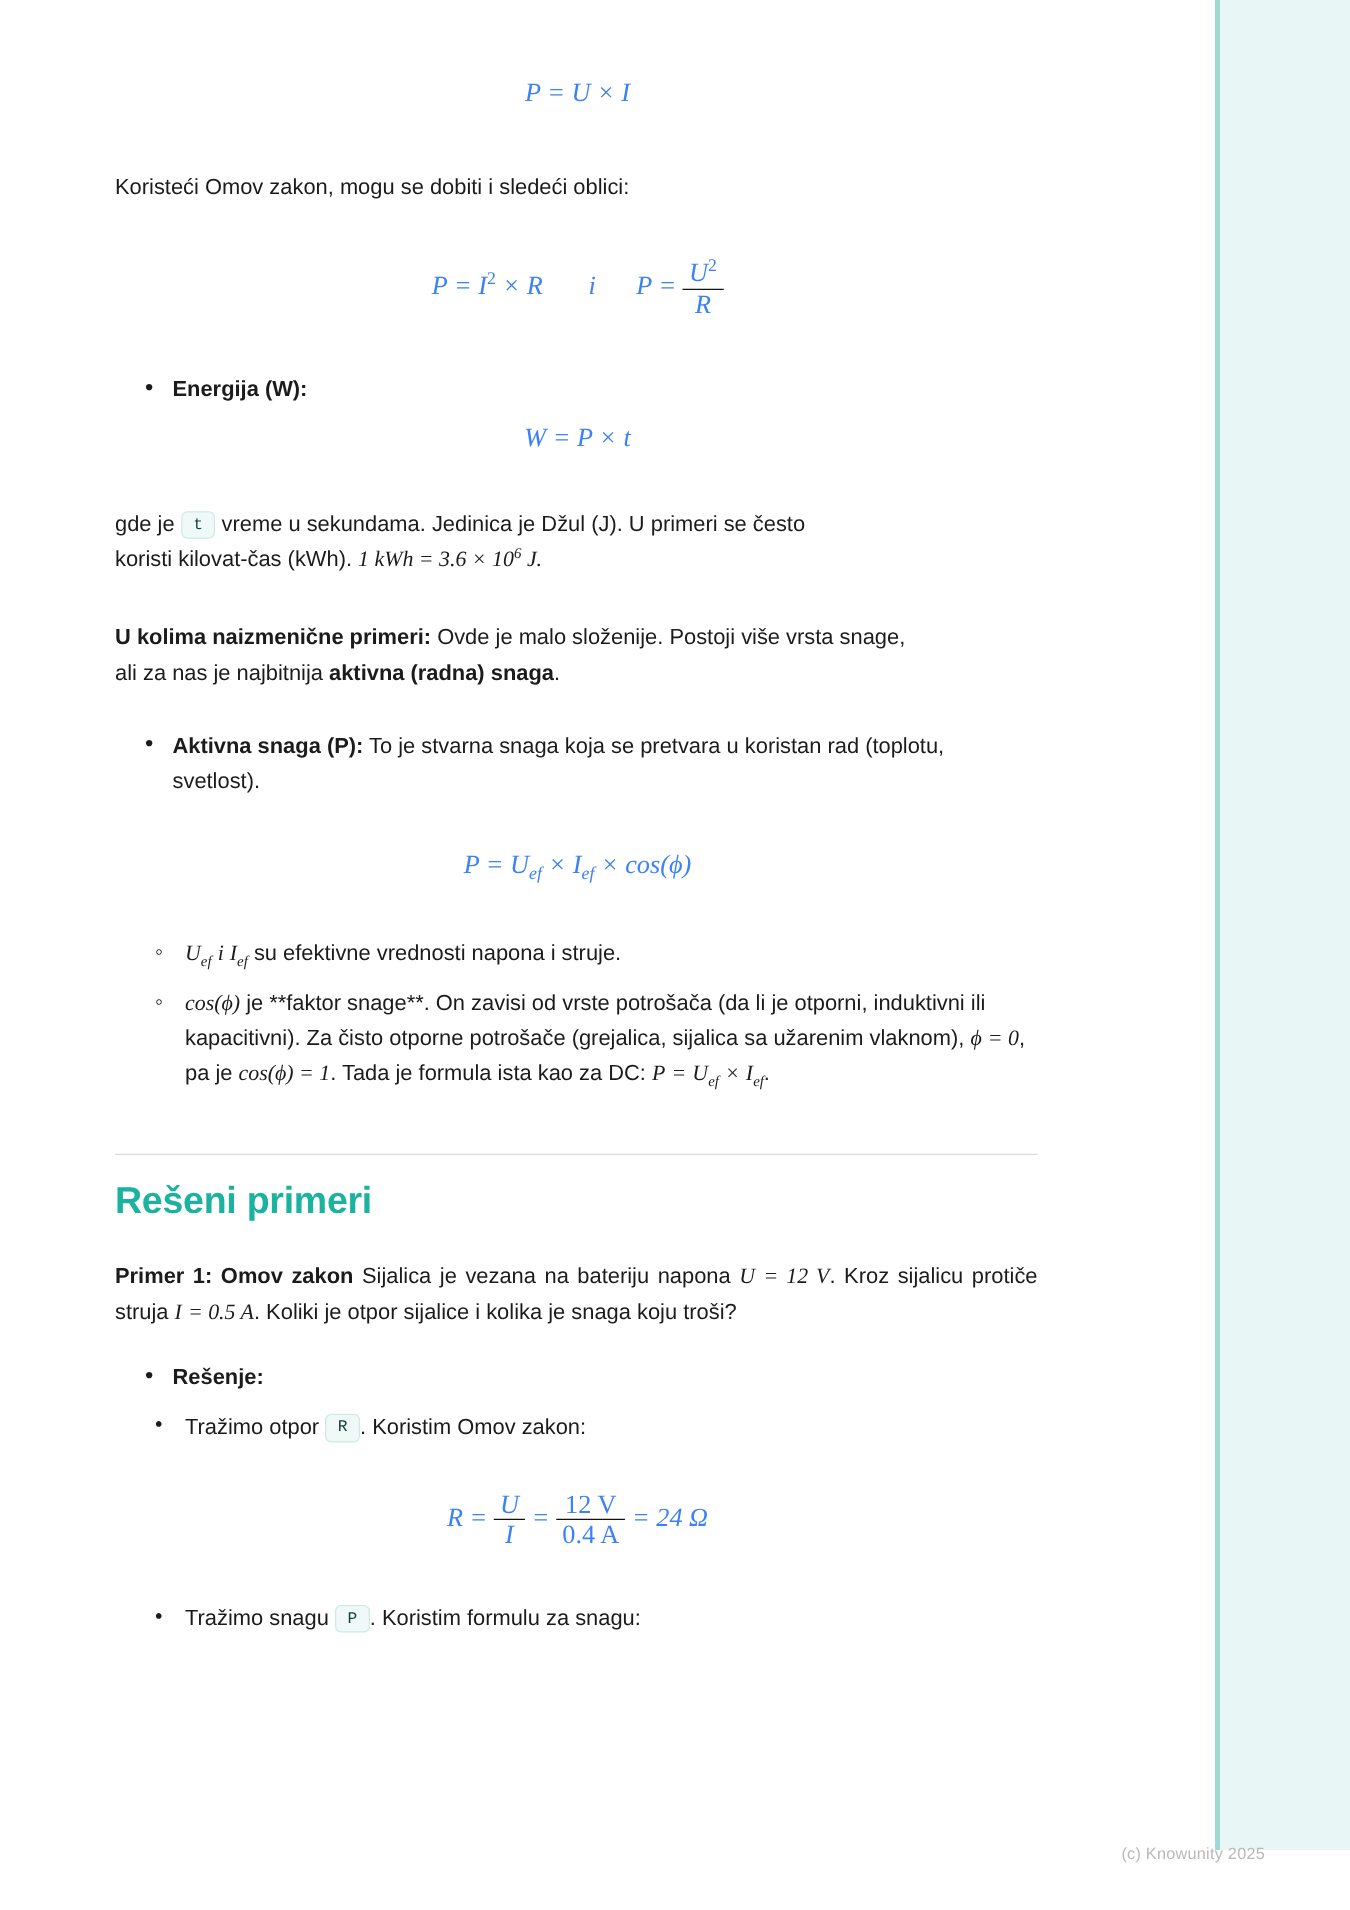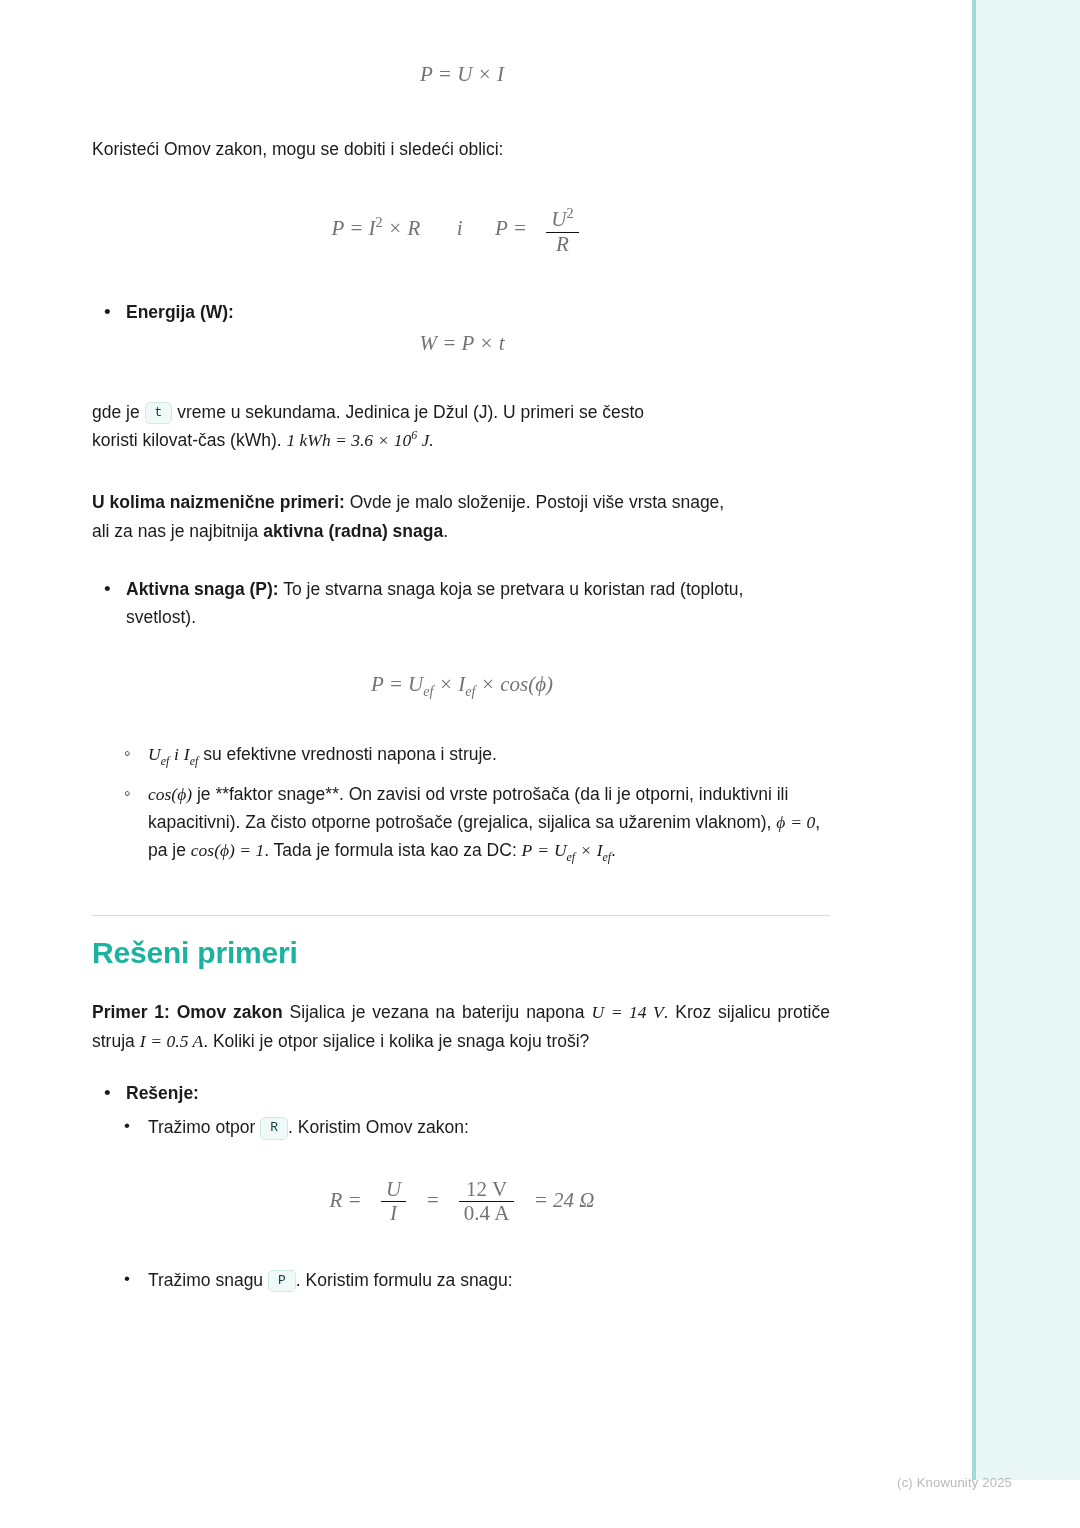--- a/index.html
+++ b/index.html
@@ -40,32 +40,32 @@
   .content {
     position: absolute;
     left: 92px;
     top: 0;
     width: 740px;
   }
   .formula {
     text-align: center;
     font-family: "Liberation Serif", serif;
     font-style: italic;
-    color: #737373;
+    color: #3b82f6;
   }
   .f-big { font-size: 21px; }
   p.body {
     font-size: 17.5px;
     line-height: 1.62;
     margin: 0;
     color: #1b1b1b;
   }
   .indent { margin-left: 32px; }
   ul.lvl1 {
-    margin: 0;
+    margin: 12px;
     padding-left: 34px;
     list-style: none;
   }
   ul.lvl1 > li {
     position: relative;
     font-size: 17.5px;
     line-height: 1.62;
     margin-bottom: 4px;
   }
   ul.lvl1 > li::before {
@@ -117,21 +117,21 @@
     font-style: italic;
   }
   sup, sub { font-size: 0.68em; }
   sub { font-style: italic; }
   .frac {
     display: inline-block;
     vertical-align: middle;
     text-align: center;
     font-family: "Liberation Serif", serif;
     line-height: 1.12;
-    margin: 0 14px;
+    margin: 0 0;
   }
   .frac .num { display: block; padding: 0 5px; }
   .frac .den {
     display: block;
     border-top: 1px solid #111;
     padding: 0 5px;
   }
   .hr {
     border: none;
     border-top: 1px solid #dcdcdc;
@@ -233,21 +233,21 @@
         DC: <span class="math">P</span> <span class="math rm">=</span> <span class="math">U<sub>ef</sub></span> <span class="math rm">×</span> <span class="math">I<sub>ef</sub></span>.
       </li>
     </ul>
 
     <hr class="hr" style="margin-top:48px;width:738px;">
 
     <h2 class="section" style="margin-top:20px;">Rešeni primeri</h2>
 
     <p class="body justify" style="margin-top:28px;width:738px;">
       <b>Primer 1: Omov zakon</b>
-      Sijalica je vezana na bateriju napona <span class="math">U</span> <span class="math rm">= 14 V</span>. Kroz
+      Sijalica je vezana na bateriju napona <span class="math">U</span> <span class="math rm">= 12 V</span>. Kroz
       sijalicu protiče struja <span class="math">I</span> <span class="math rm">= 0.5 A</span>. Koliki je otpor sijalice i kolika je snaga koju troši?
     </p>
 
     <ul class="lvl1" style="margin-top:24px;">
       <li>
         <b>Rešenje:</b>
       </li>
     </ul>
 
     <ul class="lvl2 lvl2b" style="margin-top:6px;">

